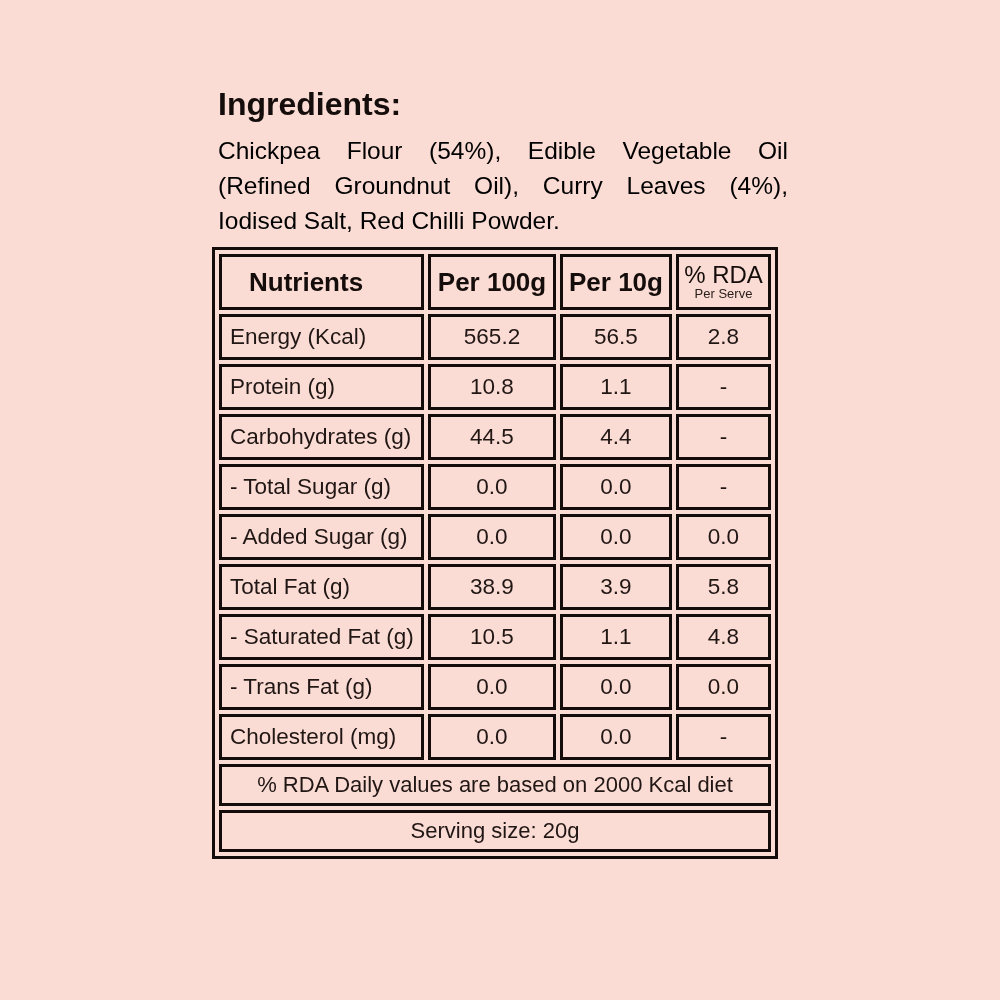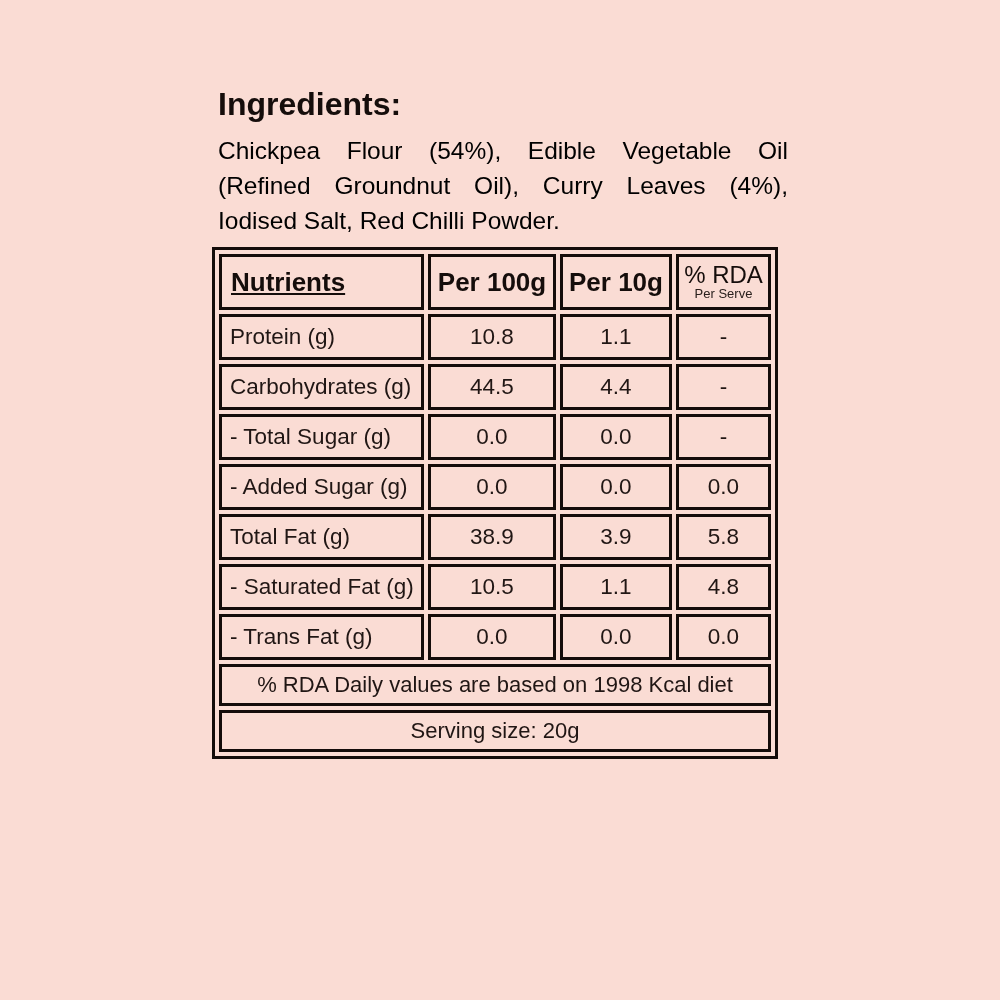--- a/index.html
+++ b/index.html
@@ -71,22 +71,21 @@
   td.col-header {
     font-size: 26px;
     font-weight: bold;
     text-align: center;
     height: 46px;
     color: #150d0b;
     padding: 2px;
   }
   td.col-header.left {
     text-align: left;
-    padding-left: 9px;
-    text-decoration: underline;
+    padding-left: 27px;
   }
   td.col-header.rda {
     padding-top: 0;
   }
   .rda-main {
     font-size: 24px;
     font-weight: normal;
     line-height: 25px;
   }
   .rda-sub {
@@ -141,20 +140,26 @@
         <td class="col-header">Per 100g</td>
         <td class="col-header">Per 10g</td>
         <td class="col-header rda">
           <div class="rda-main">% RDA</div>
           <div class="rda-sub">Per Serve</div>
         </td>
       </tr>
     </tbody>
     <tbody id="data-rows">
         <tr>
+          <td class="nutrient-label">Energy (Kcal)</td>
+          <td class="nutrient-value">565.2</td>
+          <td class="nutrient-value">56.5</td>
+          <td class="nutrient-value">2.8</td>
+        </tr>
+        <tr>
           <td class="nutrient-label">Protein (g)</td>
           <td class="nutrient-value">10.8</td>
           <td class="nutrient-value">1.1</td>
           <td class="nutrient-value">-</td>
         </tr>
         <tr>
           <td class="nutrient-label">Carbohydrates (g)</td>
           <td class="nutrient-value">44.5</td>
           <td class="nutrient-value">4.4</td>
           <td class="nutrient-value">-</td>
@@ -182,24 +187,30 @@
           <td class="nutrient-value">10.5</td>
           <td class="nutrient-value">1.1</td>
           <td class="nutrient-value">4.8</td>
         </tr>
         <tr>
           <td class="nutrient-label">- Trans Fat (g)</td>
           <td class="nutrient-value">0.0</td>
           <td class="nutrient-value">0.0</td>
           <td class="nutrient-value">0.0</td>
         </tr>
+        <tr>
+          <td class="nutrient-label">Cholesterol (mg)</td>
+          <td class="nutrient-value">0.0</td>
+          <td class="nutrient-value">0.0</td>
+          <td class="nutrient-value">-</td>
+        </tr>
       </tbody>
     <tbody>
       <tr>
-        <td colspan="4" class="footnote-cell">% RDA Daily values are based on 1998 Kcal diet</td>
+        <td colspan="4" class="footnote-cell">% RDA Daily values are based on 2000 Kcal diet</td>
       </tr>
       <tr>
         <td colspan="4" class="footnote-cell">Serving size: 20g</td>
       </tr>
     </tbody>
   </table>
 
 </div>
 
 </body></html>

